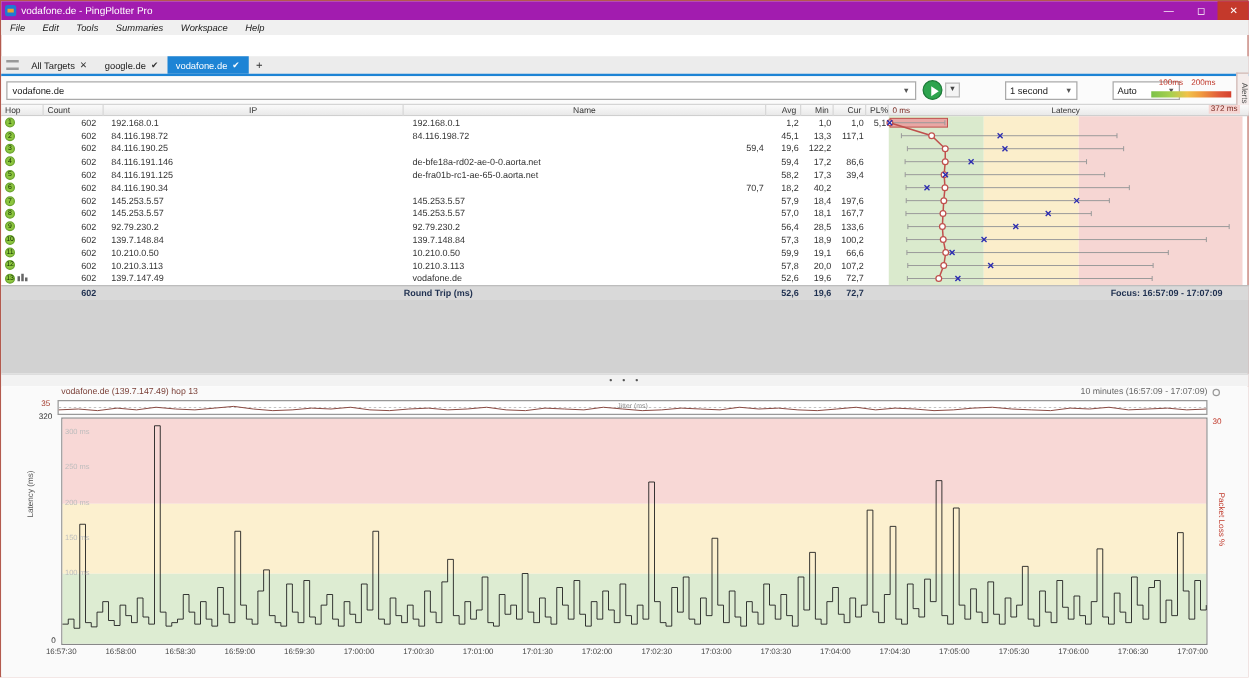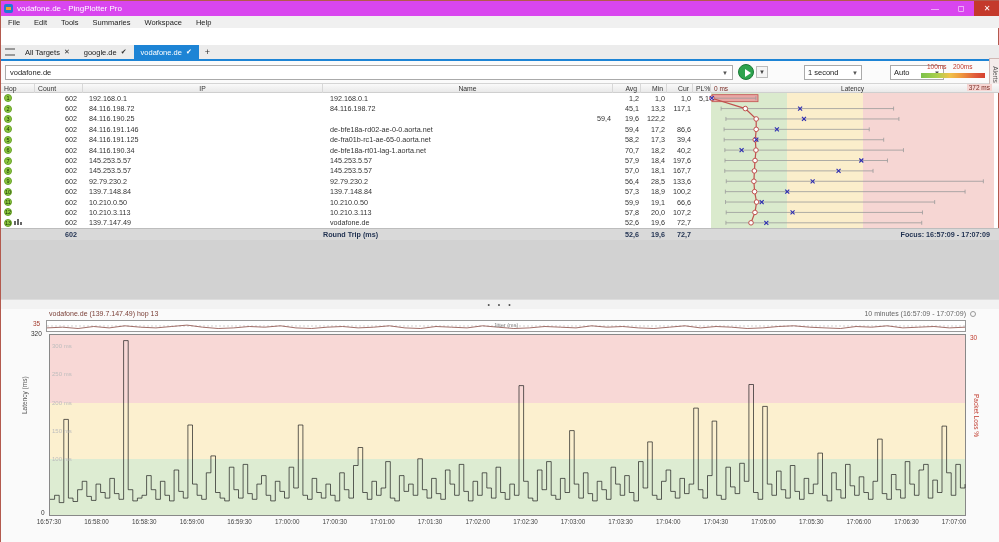--- a/index.html
+++ b/index.html
@@ -1,29 +1,29 @@
 <!DOCTYPE html>
 <html><head>
 <meta charset="utf-8">
 <style>
   * { margin:0; padding:0; box-sizing:border-box; }
   html,body { width:999px; height:542px; overflow:hidden; font-family:"Liberation Sans", sans-serif; }
   #app { position:relative; width:999px; height:542px; background:#fff; border:1px solid #b35a4e; }
 
   
-  .titlebar { position:absolute; left:0; top:0; width:999px; height:15px; background:#d946ef; color:#fff; display:flex; align-items:center; font-size:8px; }
+  .titlebar { position:absolute; left:0; top:0; width:999px; height:15px; background:#a21caf; color:#fff; display:flex; align-items:center; font-size:8px; }
   .appicon { width:9px; height:9px; margin:0 4px 0 3px; background:#1f7ad4; border-radius:2px; position:relative; }
   .appicon::after{ content:""; position:absolute; left:2px; top:3px; width:5px; height:3px; background:#f0a030; }
   .win-btns { margin-left:auto; display:flex; height:15px; }
   .win-btn { width:26px; height:15px; display:flex; align-items:center; justify-content:center; color:#fff; font-size:8px; cursor:default; }
   .win-btn.close { background:#c4392b; }
 
   
   .menubar { position:absolute; left:0; top:15px; width:999px; height:12px; background:#f0f0f0; display:flex; align-items:center; font-size:7.5px; color:#222; }
-  .menu-item { padding:0 7px; }
+  .menu-item { padding:0 7px;font-style:italic; }
   .banner { position:absolute; left:0; top:27px; width:999px; height:17px; background:#f0f0f0; display:flex; align-items:center; justify-content:center; font-size:7.5px; color:#333; gap:4px; }
   .banner a { color:#2a35c8; text-decoration:underline; }
 
   
   .tabbar { position:absolute; left:0; top:44px; width:999px; height:16px; background:#ececec; display:flex; align-items:flex-end; border-bottom:2px solid #1d84d5; font-size:7.5px; }
   .tab { height:14px; display:flex; align-items:center; gap:4px; padding:0 7px; color:#222; }
   .tab .t-ico { font-size:7px; color:#333; }
   .tab.active { background:#1d84d5; color:#fff; }
   .tab.active .t-ico { color:#fff; }
   .tab-list-icon { width:10px; height:8px; margin:0 3px 3px 4px; border-top:2px solid #999; border-bottom:2px solid #999; }
@@ -59,21 +59,21 @@
   
   .route-graph { position:absolute; left:710px; top:92px; width:283px; height:135px; }
   .zone { position:absolute; top:0; height:100%; }
   .lat-head { position:absolute; left:710px; top:83px; width:283px; height:9px; font-size:6.5px; color:#333; }
   .lat-head .lh-l { position:absolute; left:3px; top:1px; color:#7a2a22; }
   .lat-head .lh-c { position:absolute; left:0; right:0; text-align:center; top:1px; }
   .lat-head .lh-r { position:absolute; right:2px; top:0; background:#f6d6d3; padding:0 2px; color:#7a2a22; }
 
   
   .summary { position:absolute; left:0; top:227px; width:999px; height:12px; background:#d9d9d9; border-top:1px solid #bdbdbd; font-size:7.2px; color:#1f3050; display:grid; grid-template-columns:34px 48px 240px 290px 28px 26px 26px 18px 1fr; align-items:center; font-weight:bold; }
-  .summary .focus { text-align:right; padding-right:10px; font-weight:bold; }
+  .summary .focus { text-align:right; padding-right:22px; font-weight:bold; }
   .gap { position:absolute; left:0; top:239px; width:999px; height:59px; background:#d2d2d2; }
   .splitter { position:absolute; left:0; top:298px; width:999px; height:10px; background:#f2f2f2; border-top:1px solid #ddd; display:flex; align-items:center; justify-content:center; }
   .splitter .dots { letter-spacing:3px; color:#555; font-size:7px; line-height:4px; }
 
   
   .lower { position:absolute; left:0; top:308px; width:999px; height:234px; background:#fafafa; }
   .lg-title { position:absolute; left:48px; top:1px; font-size:7px; color:#7b4038; }
   .lg-range { position:absolute; right:34px; top:1px; font-size:7px; color:#666; }
   .lg-gear { position:absolute; right:24px; top:2px; width:6px; height:6px; border:1px solid #999; border-radius:50%; }
   .spark { position:absolute; left:45px; top:11px; width:920px; height:12px; border:1px solid #999; background:#fff; }
@@ -234,21 +234,20 @@
         <div class="c-num">17,3</div>
         <div class="c-num">39,4</div>
         <div class="c-num"></div>
       </div>
       <div class="trow">
         <div class="c-hop">
           <span class="hopnum">6</span>
         </div>
         <div class="c-count">602</div>
         <div class="c-ip">84.116.190.34</div>
-        <div class="c-name">de-bfe18a-rt01-lag-1.aorta.net</div>
         <div class="c-num">70,7</div>
         <div class="c-num">18,2</div>
         <div class="c-num">40,2</div>
         <div class="c-num"></div>
       </div>
       <div class="trow">
         <div class="c-hop">
           <span class="hopnum">7</span>
         </div>
         <div class="c-count">602</div>

